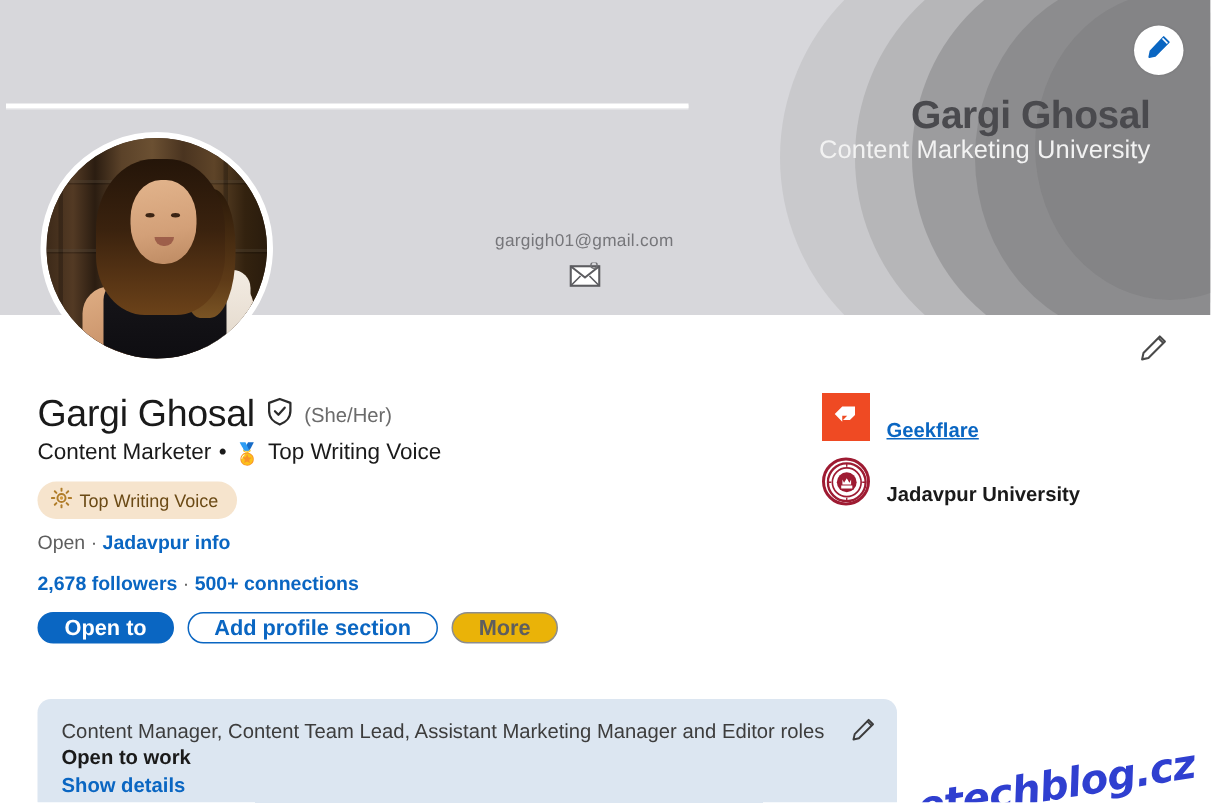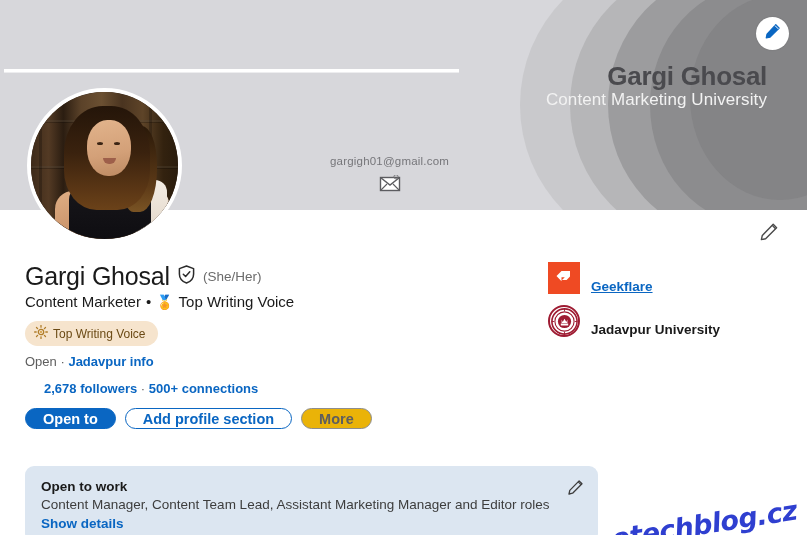--- a/index.html
+++ b/index.html
@@ -234,21 +234,20 @@
     color: #5e5e5e;
   }
   #location-row .link { color: #0a66c2; font-weight: bold; cursor: pointer; }
 
   #stats-row {
     position: absolute;
     left: 25px; top: 381px;
     font-size: 13px;
     color: #0a66c2;
     font-weight: bold;
-    margin-left: 19px;
   }
   #stats-row .sep { color: #5e5e5e; font-weight: normal; }
 
   
   #button-row {
     position: absolute;
     left: 25px; top: 408px;
     display: flex;
     align-items: center;
     gap: 9px;
@@ -491,22 +490,22 @@
               <path d="M23.8 13.5 H26.1"></path>
           </g>
         </svg>
       </span>
       <span class="rail-label">Jadavpur University</span>
     </div>
 
   </div>
 
   <div id="open-to-work">
+    <div id="otw-desc">Content Manager, Content Team Lead, Assistant Marketing Manager and Editor roles</div>
     <div id="otw-title">Open to work</div>
-    <div id="otw-desc">Content Manager, Content Team Lead, Assistant Marketing Manager and Editor roles</div>
     <span id="otw-link">Show details</span>
     <div id="otw-edit">
       <span>
         <svg width="17" height="17" viewBox="0 0 17 17">
           <path d="M12.1 1.9 L15 4.8 L5.6 14.2 L2 15 L2.8 11.4 Z" fill="none" stroke="#3d3d3d" stroke-width="1.3" stroke-linejoin="round"></path>
           <path d="M11.2 2.9 L14 5.7" stroke="#3d3d3d" stroke-width="1.2" fill="none"></path>
         </svg>
       </span>
     </div>
   </div>

